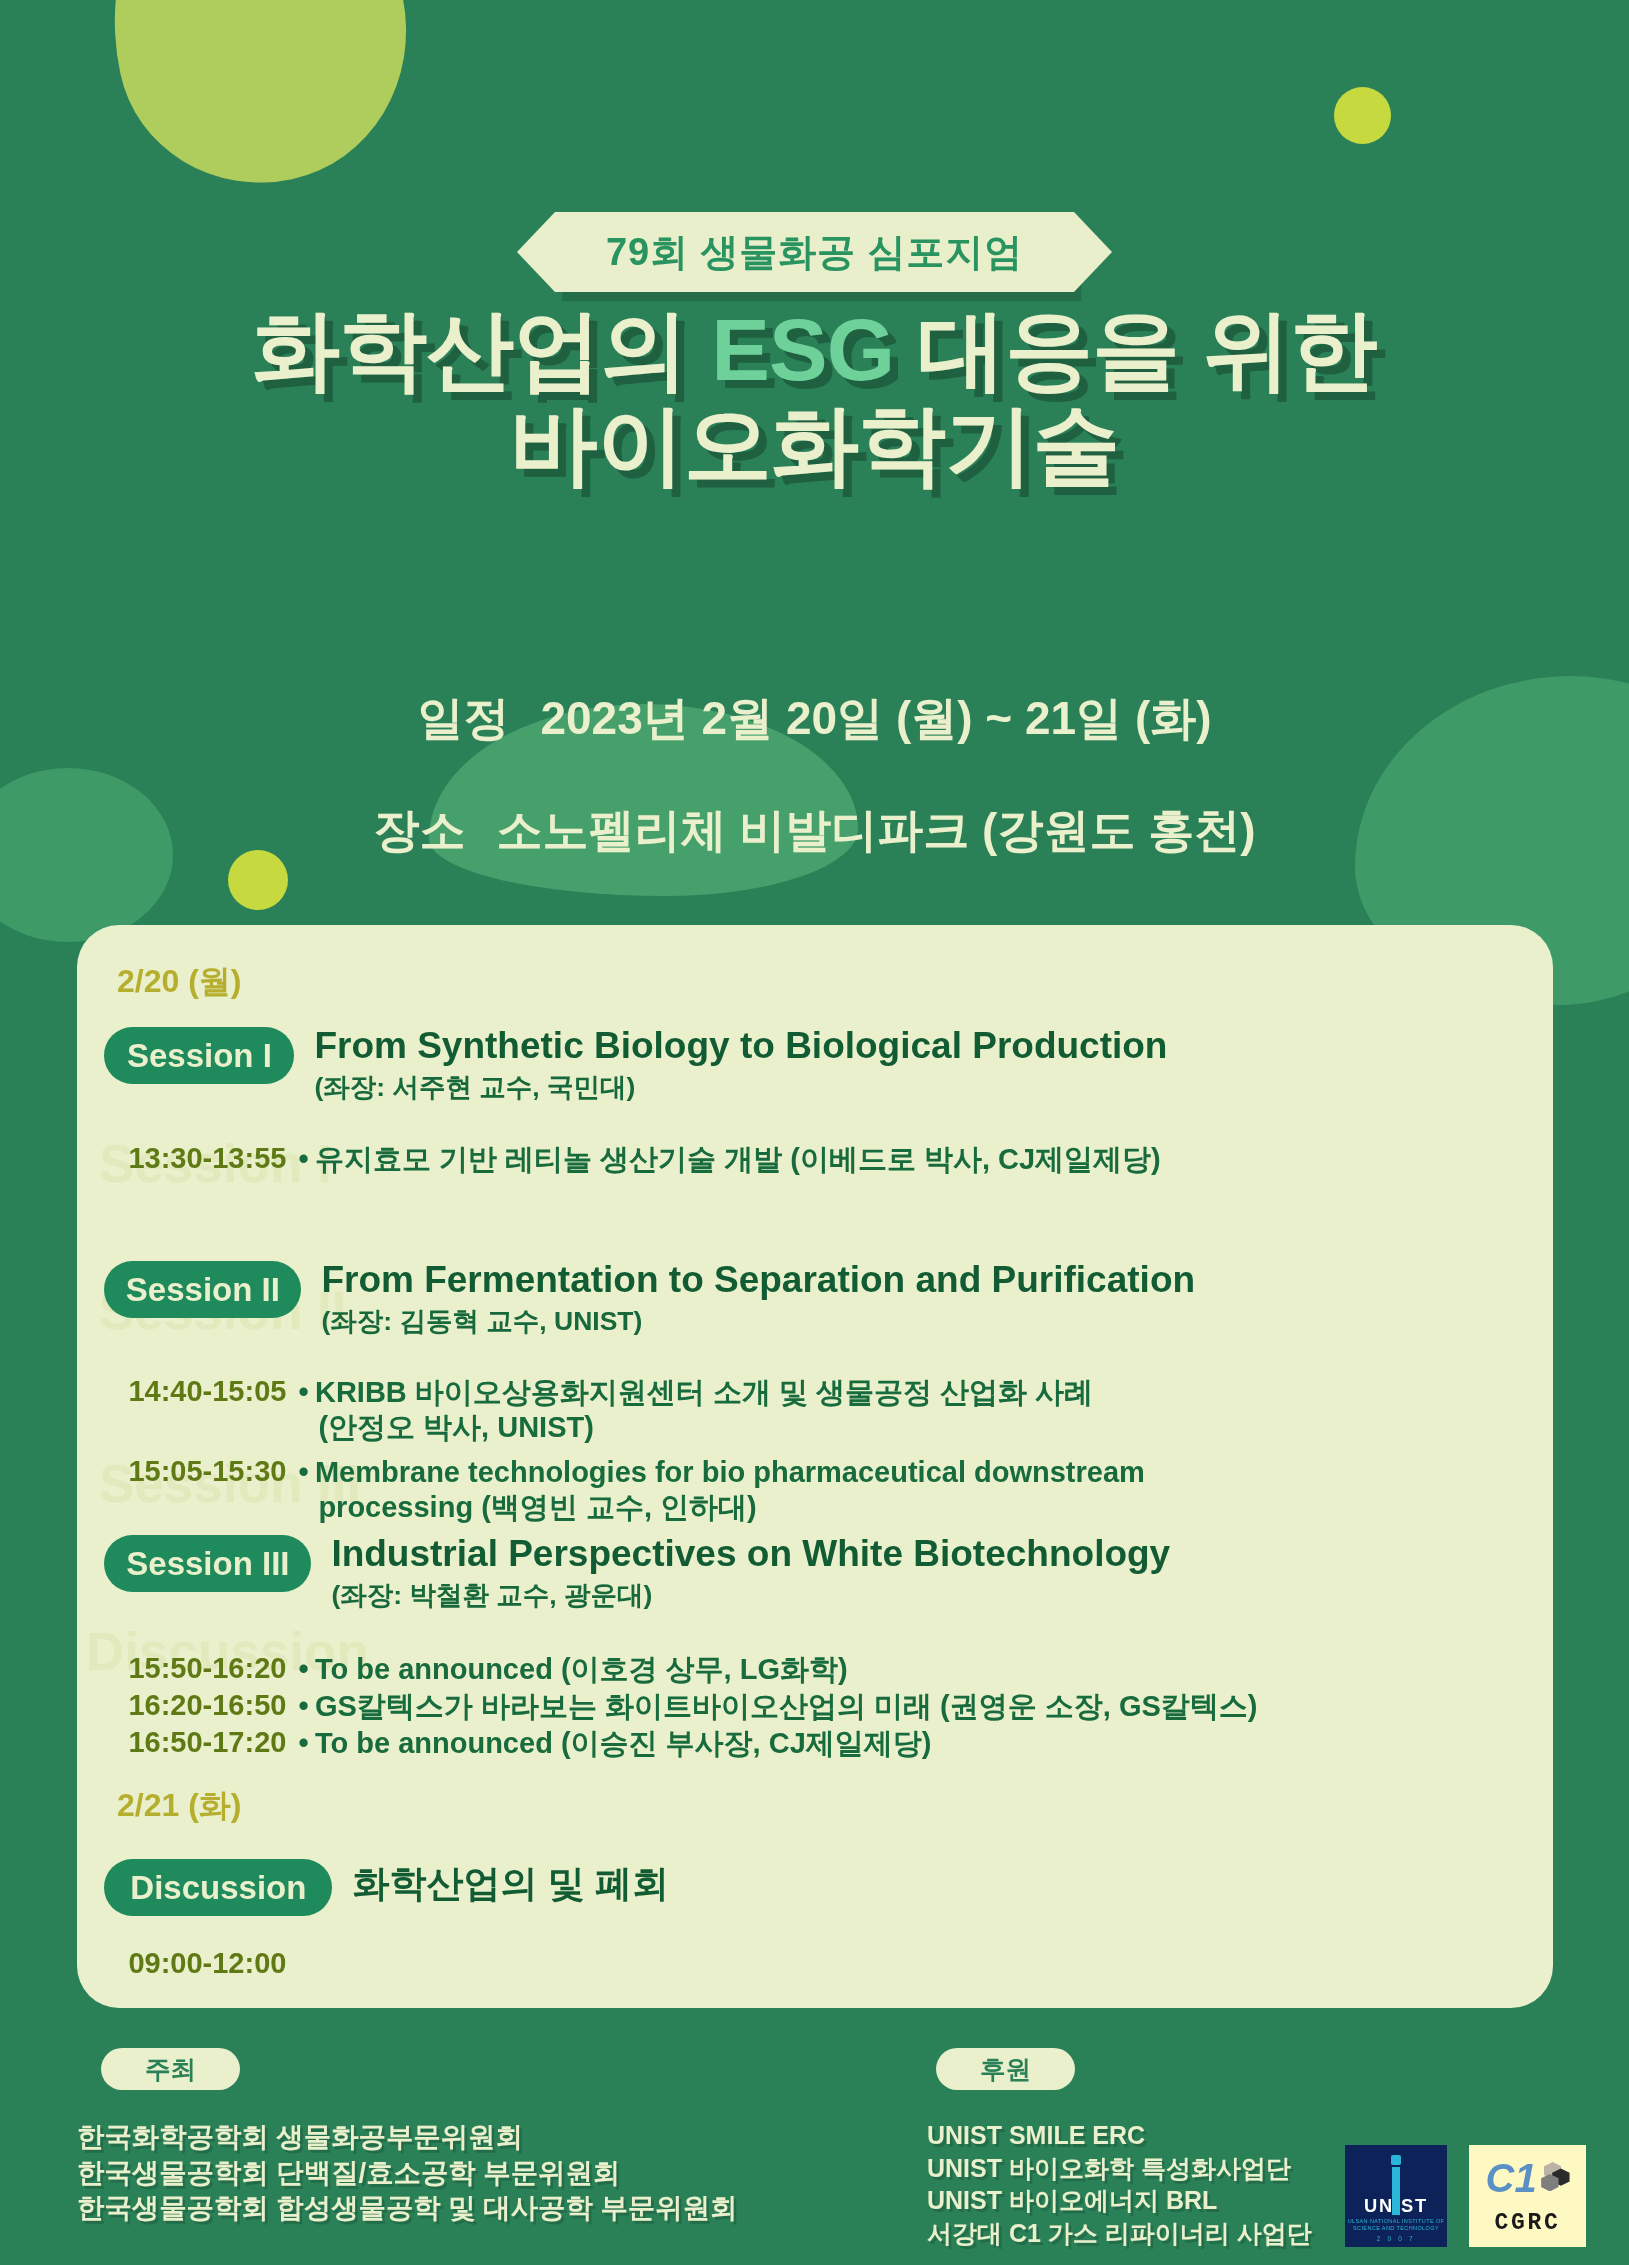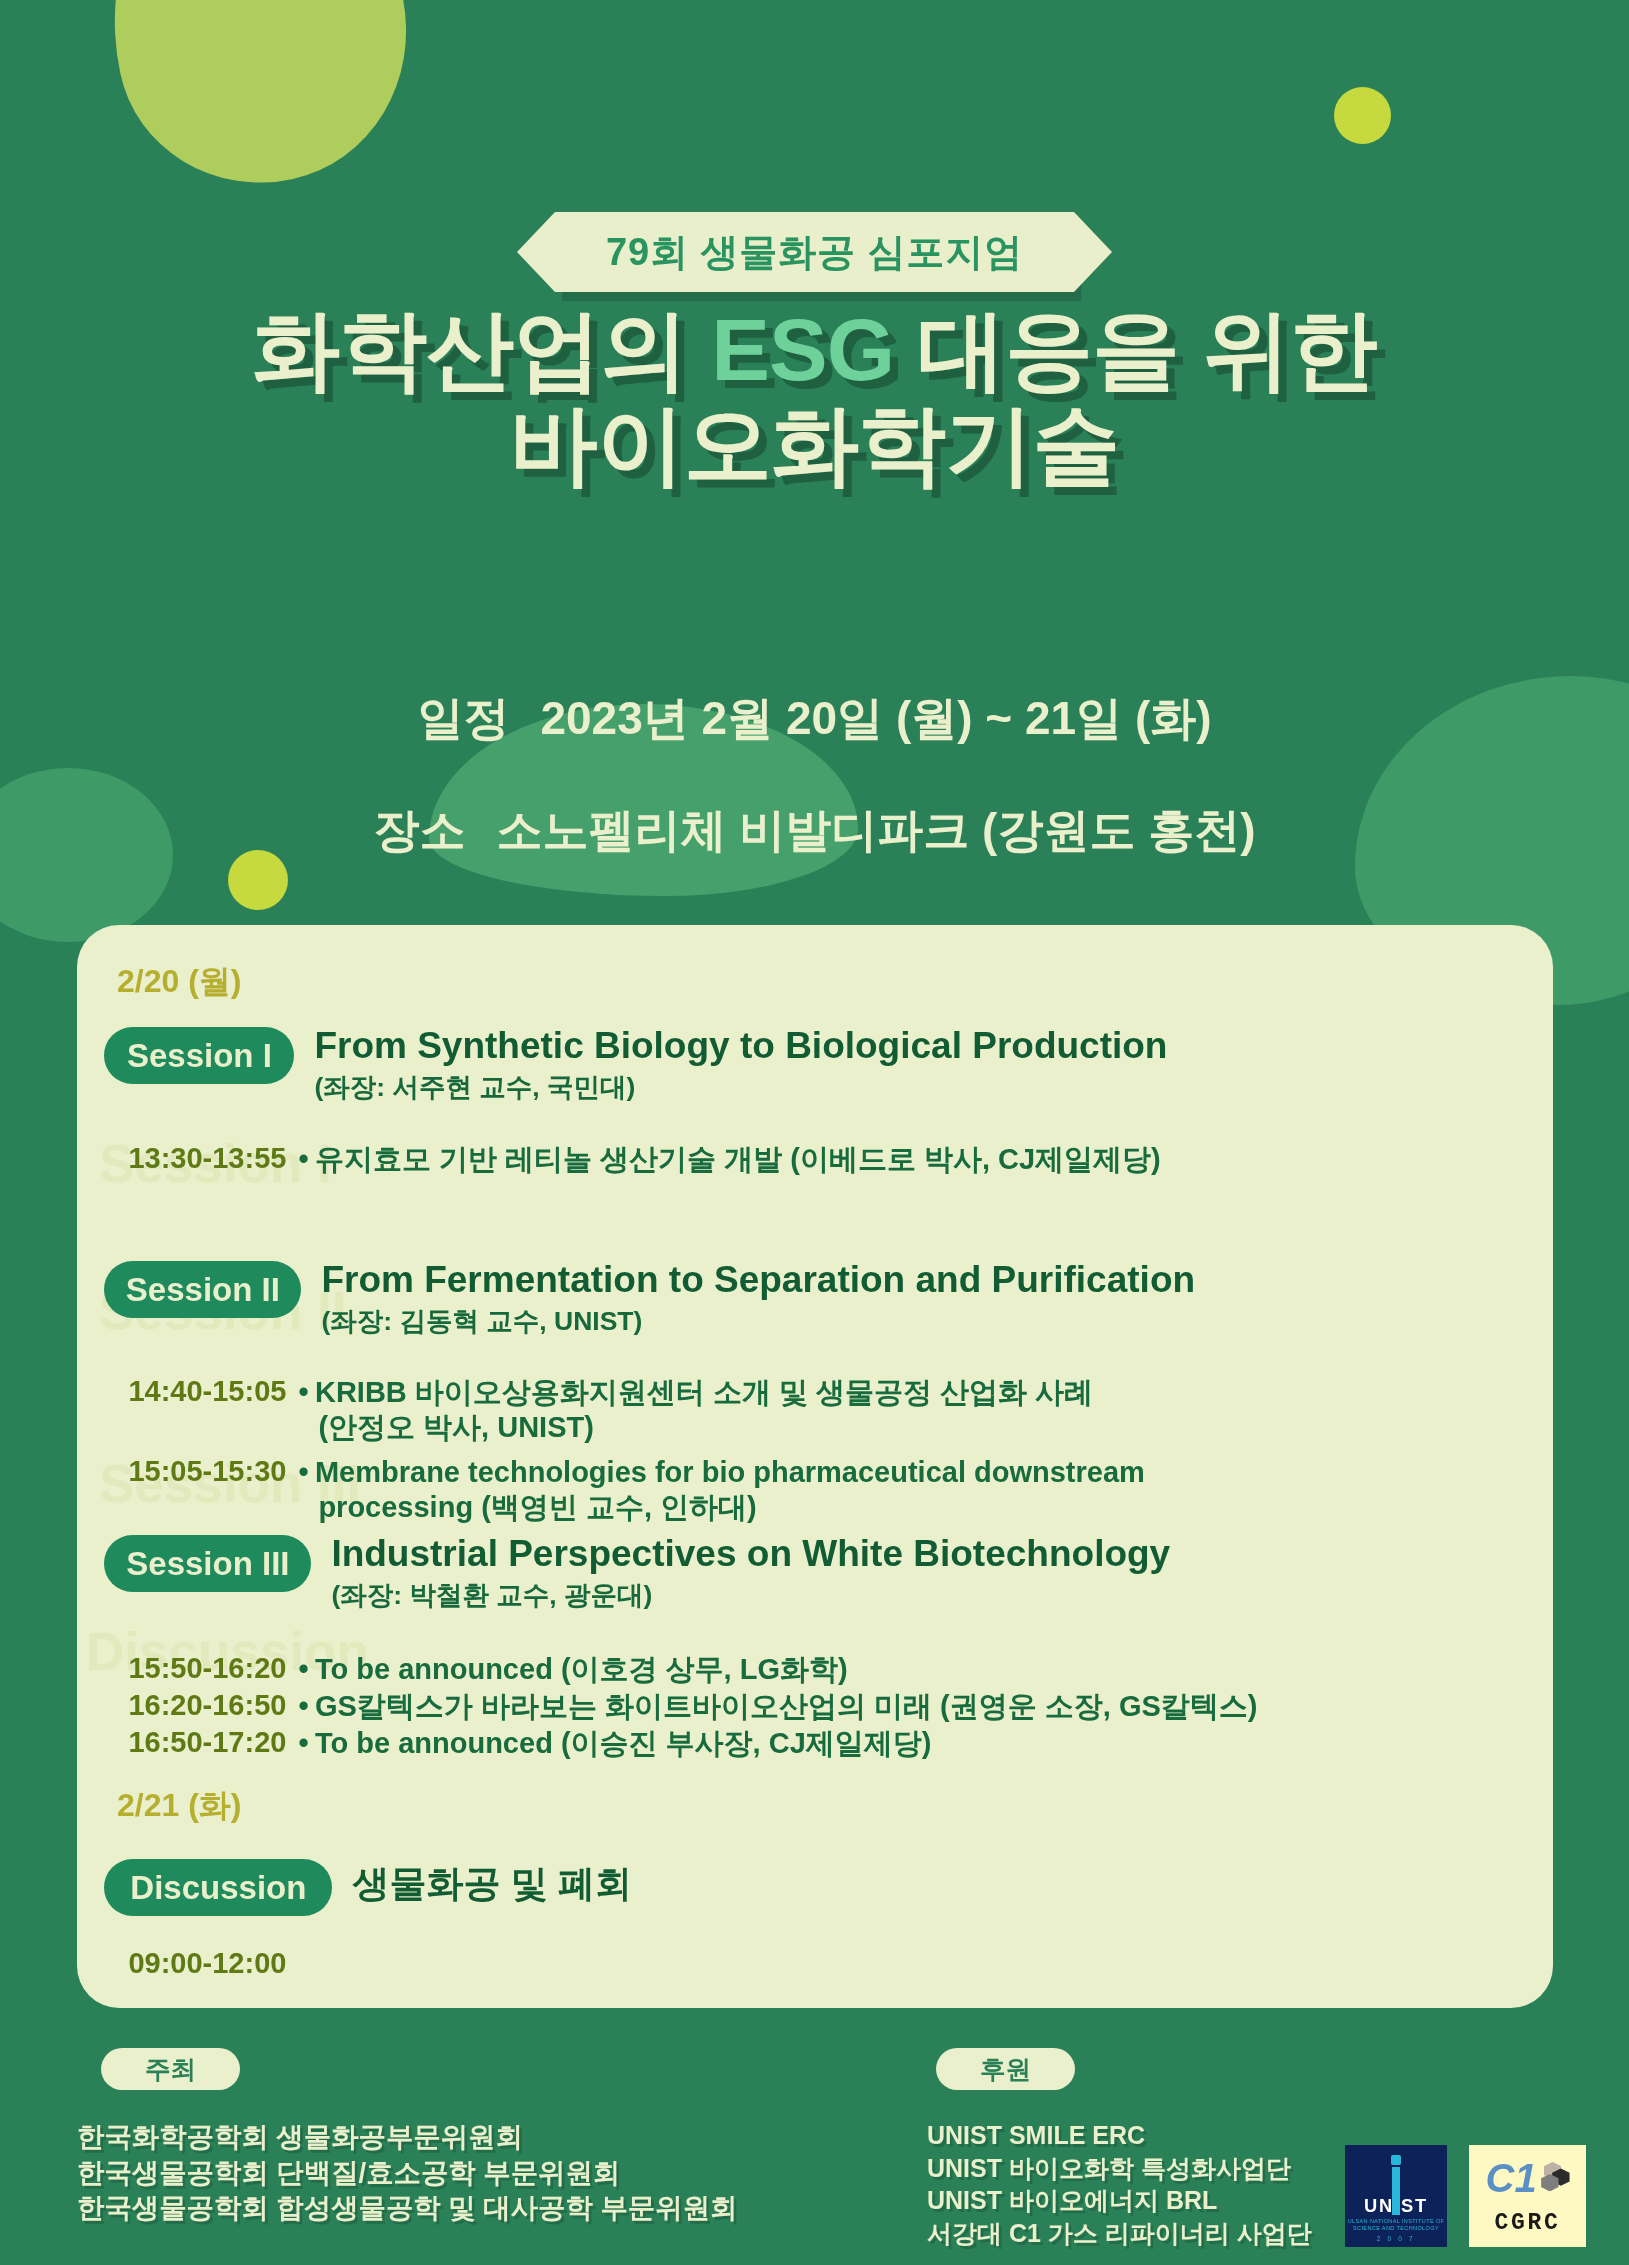--- a/index.html
+++ b/index.html
@@ -217,21 +217,21 @@
       <div class="ttime">16:50-17:20</div>
       <div class="tbody"><span class="bul">•</span><span>To be announced (이승진 부사장, CJ제일제당)</span></div>
     </div>
   </div>
 
   <div class="day-head" style="left:40px;top:859px;">2/21 (화)</div>
 
   <div class="sess" style="left:27.4px;top:934px;">
     <div class="pill pill-w-d">Discussion</div>
     <div class="sess-txt">
-      <div class="sess-kr">생물화공 및 폐회</div>
+      <div class="sess-kr">화학산업의 및 폐회</div>
     </div>
   </div>
   <div class="solo-time" style="left:27.4px;top:1022px;">09:00-12:00</div>
 </div>
 
 <div class="foot">
 
   <div class="tag" style="left:101px;top:9.1px;">주최</div>
   <div class="tag" style="left:936px;top:9.1px;">후원</div>
 

